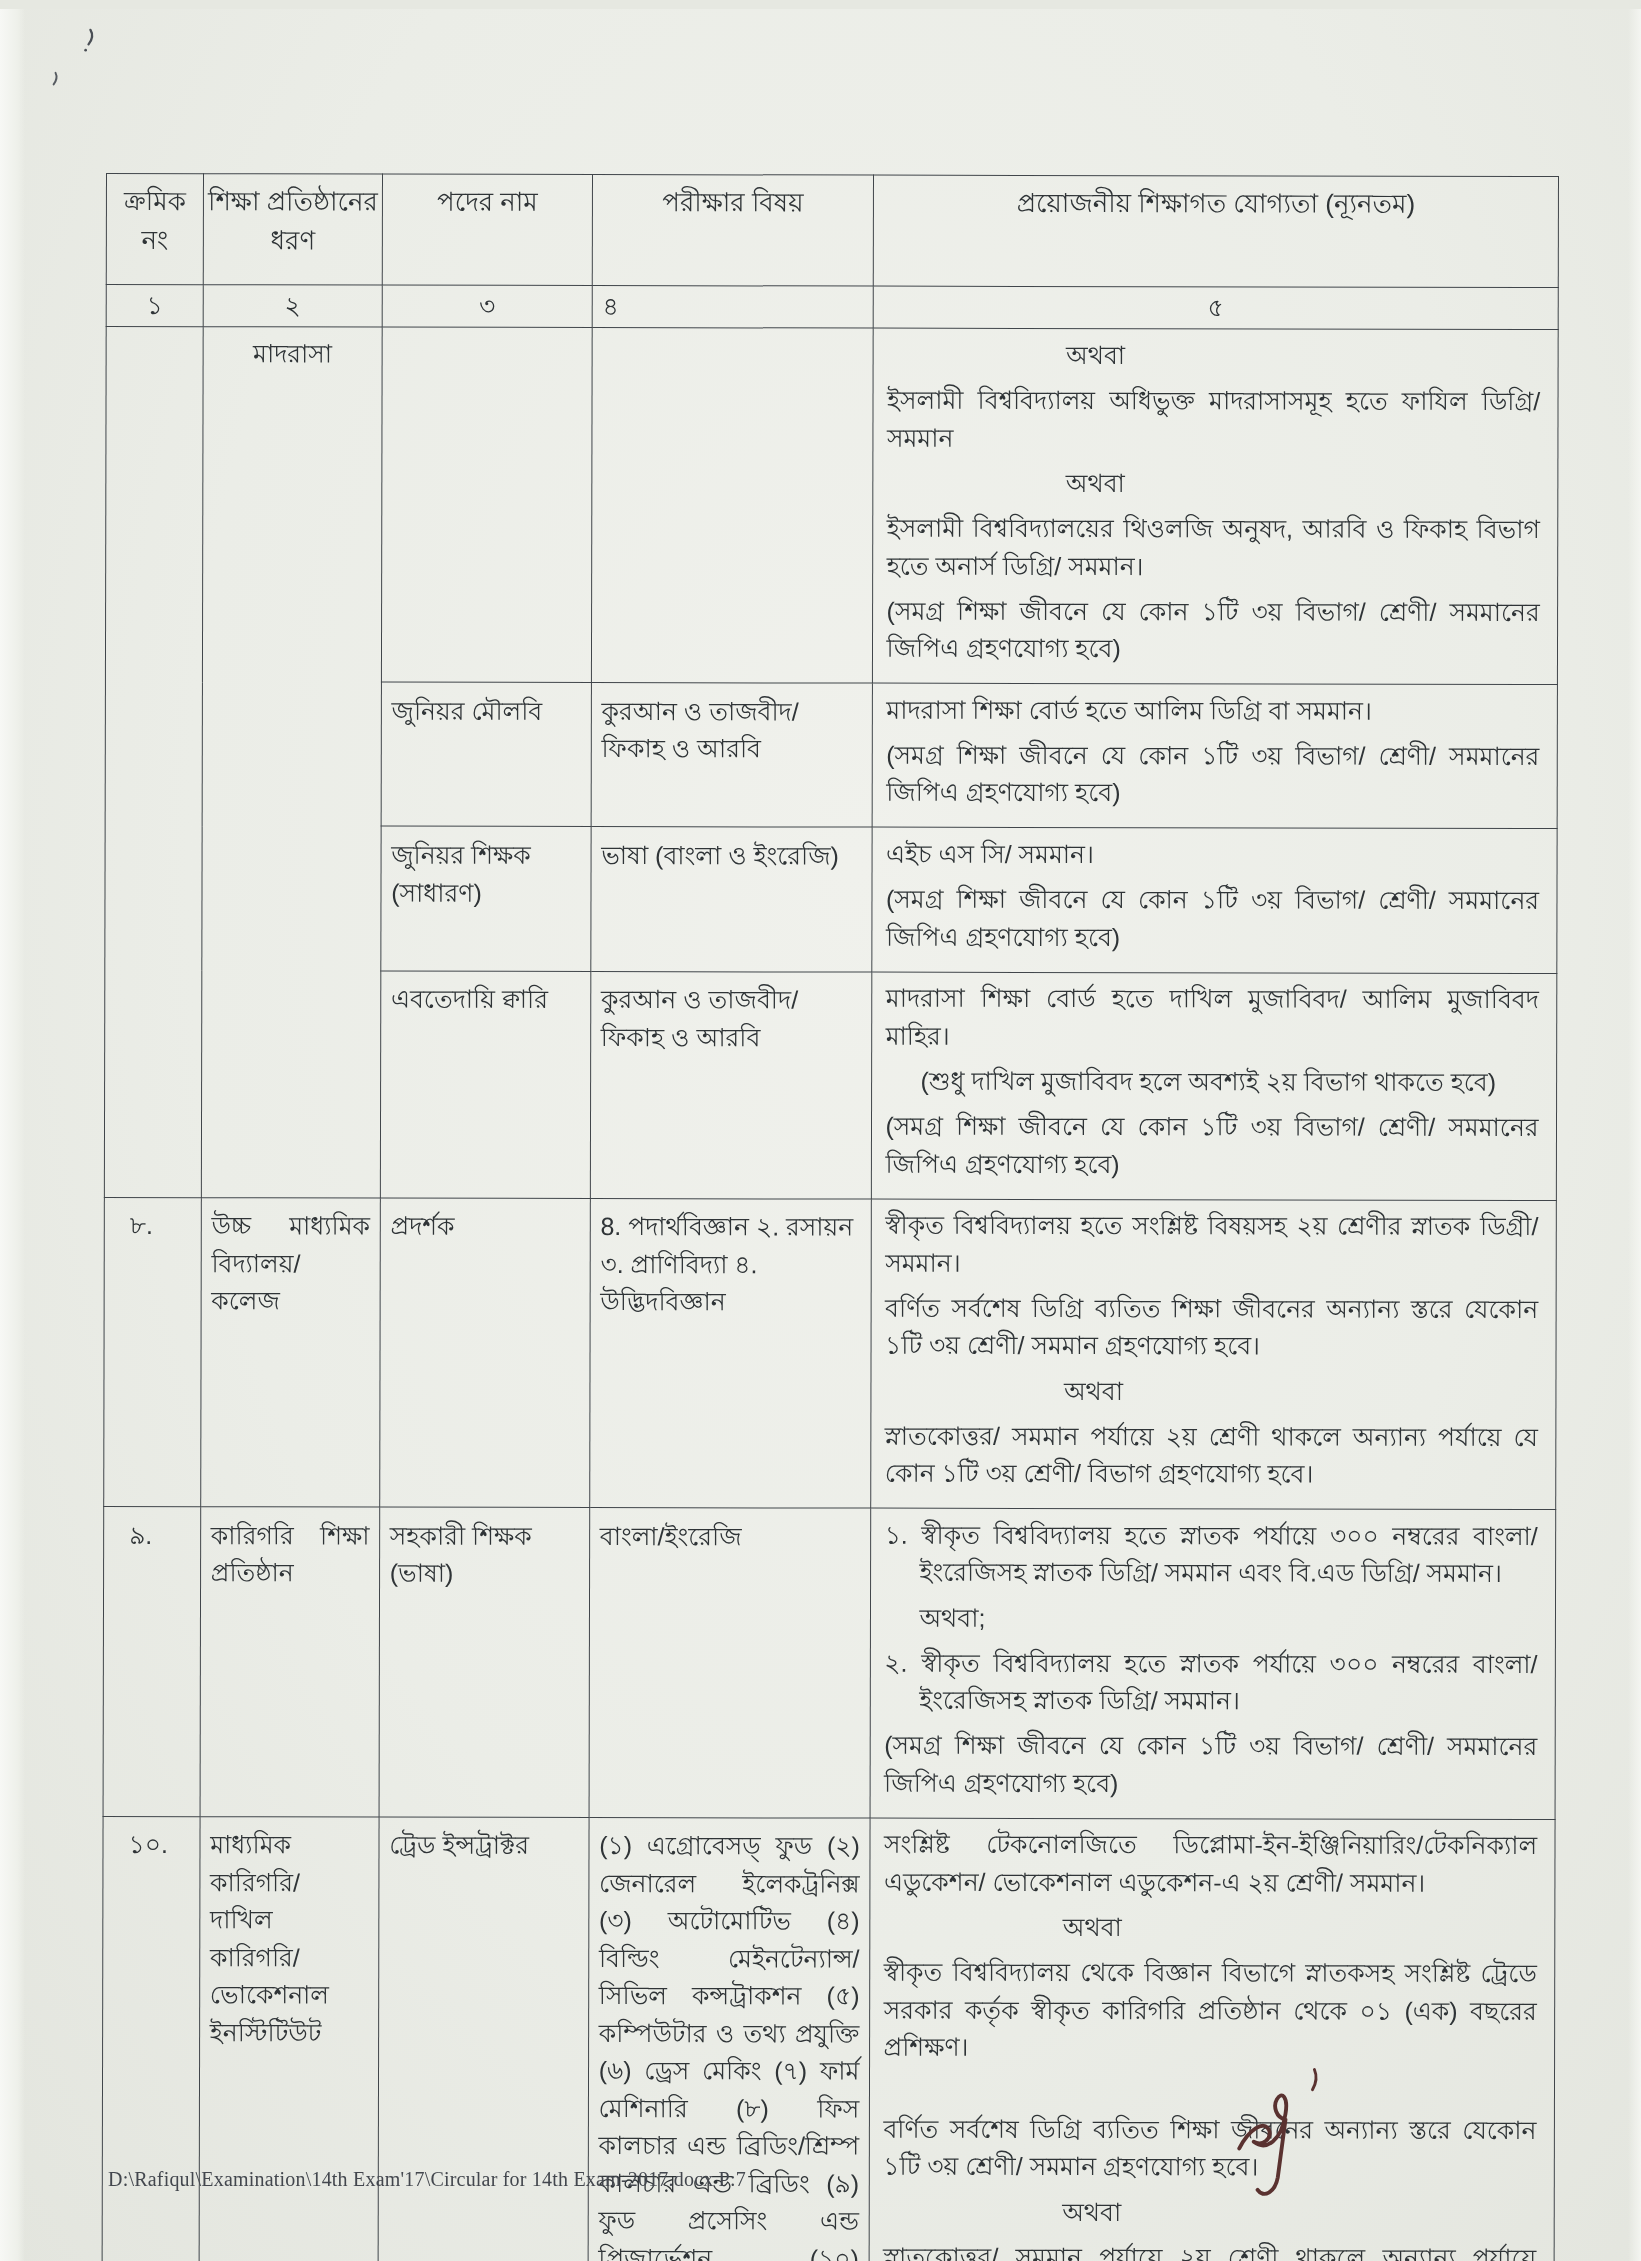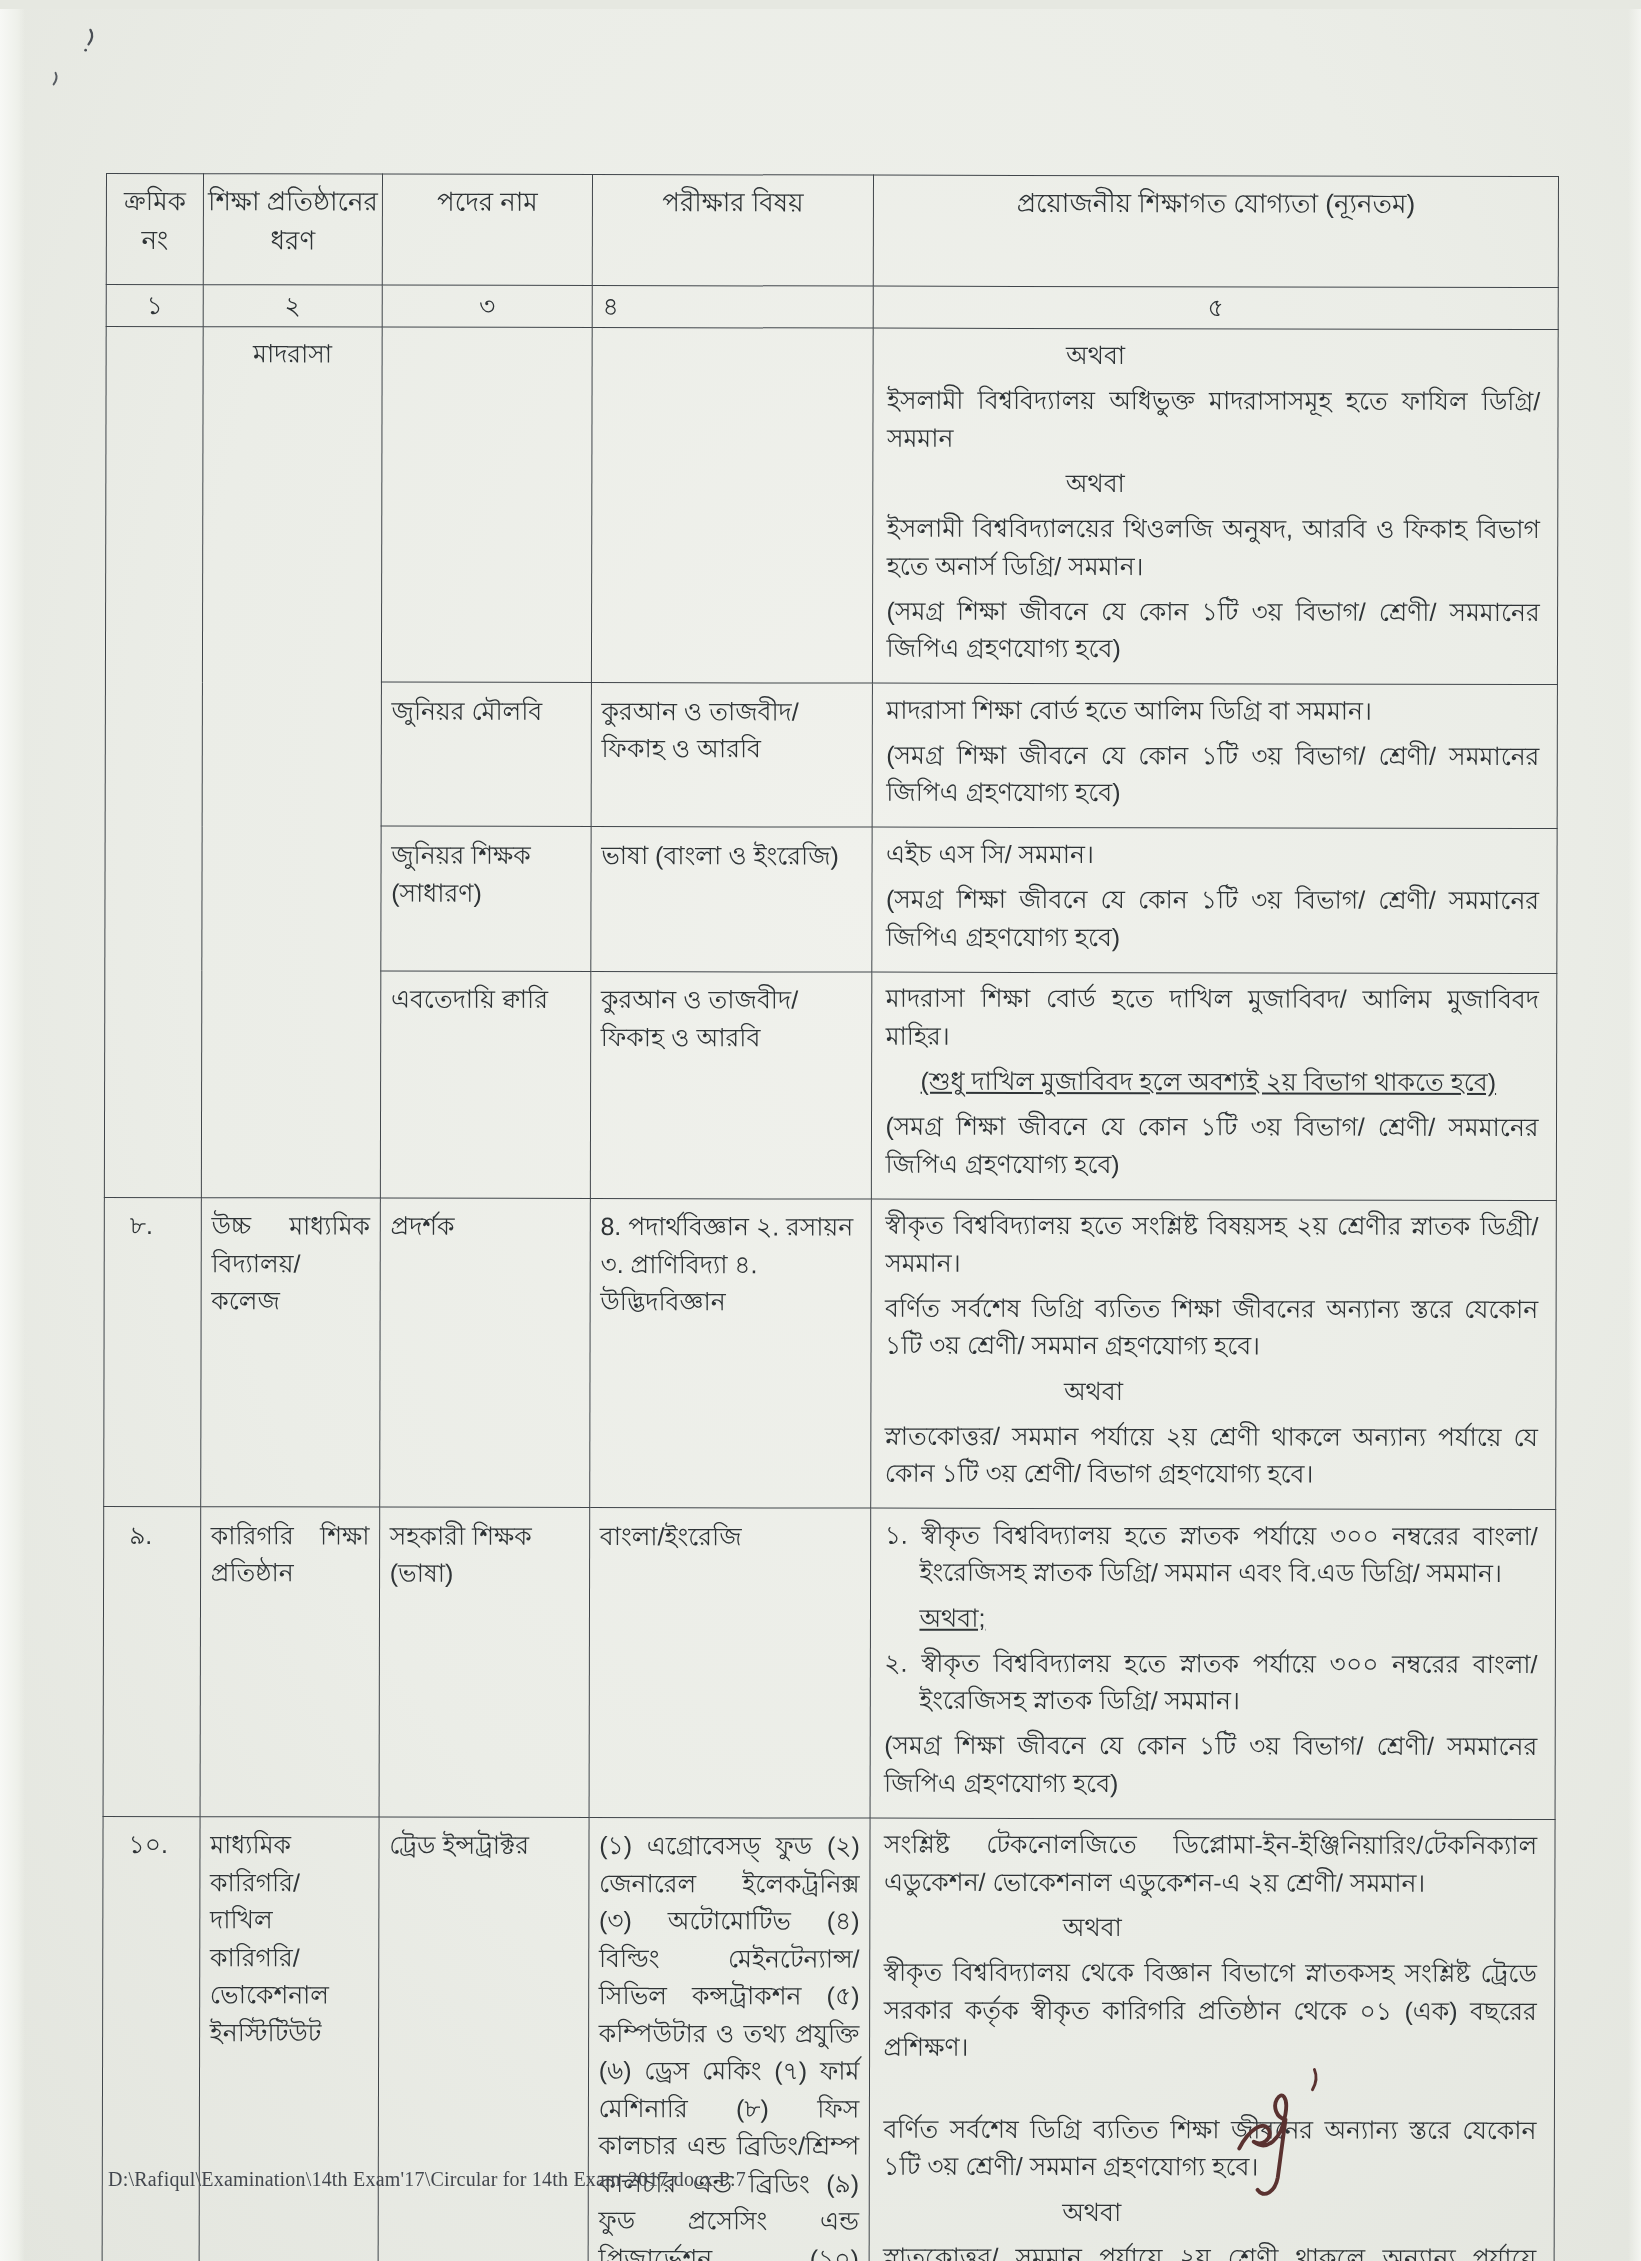--- a/index.html
+++ b/index.html
@@ -50,21 +50,21 @@
   td.inst{text-align:justify;padding:9.7px 9.7px;}
   td.inst.ctr{text-align:center;padding-top:7.7px;}
   td.post{padding:9.7px 9.7px;}
   td.subj{padding:9.7px 9.7px;}
   td.subj.just{text-align:justify;}
   td.qual{padding:7.7px 17.4px 7.7px 13.5px;}
 
   .p{margin:0 0 7.7px;}
   .p.just{text-align:justify;}
   .p.or{padding-left:179px;}
-  .p.ind{padding-left:35px;text-decoration:underline;}
+  .p.ind{padding-left:35px;}
   .p.hang{padding-left:35px;text-indent:-35px;text-align:justify;}
   .p.gap{margin-top:44px;}
 
   .footer-path{
     position:absolute;left:108px;top:2159px;
     font-family:"Liberation Serif","DejaVu Serif",serif;
     font-size:20px;color:#43474e;letter-spacing:0.2px;
   }
   .pen-mark{position:absolute;}
   .signature{position:absolute;left:1218px;top:2047px;}

